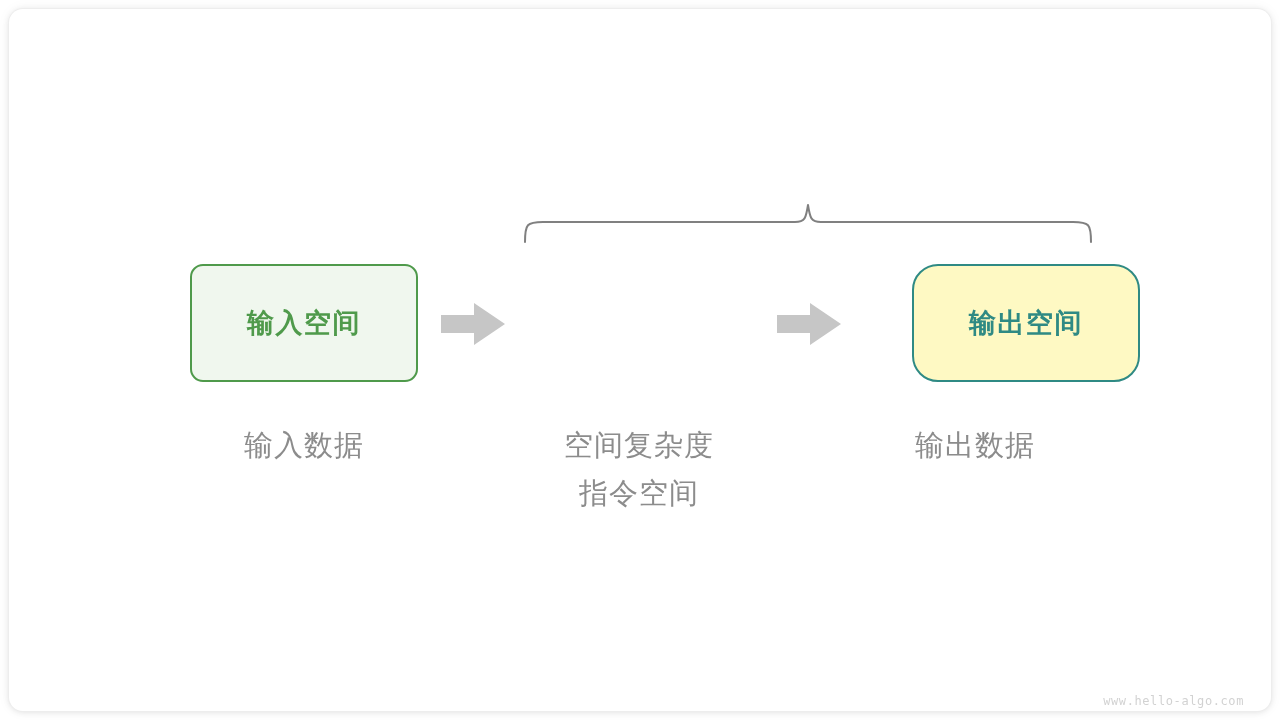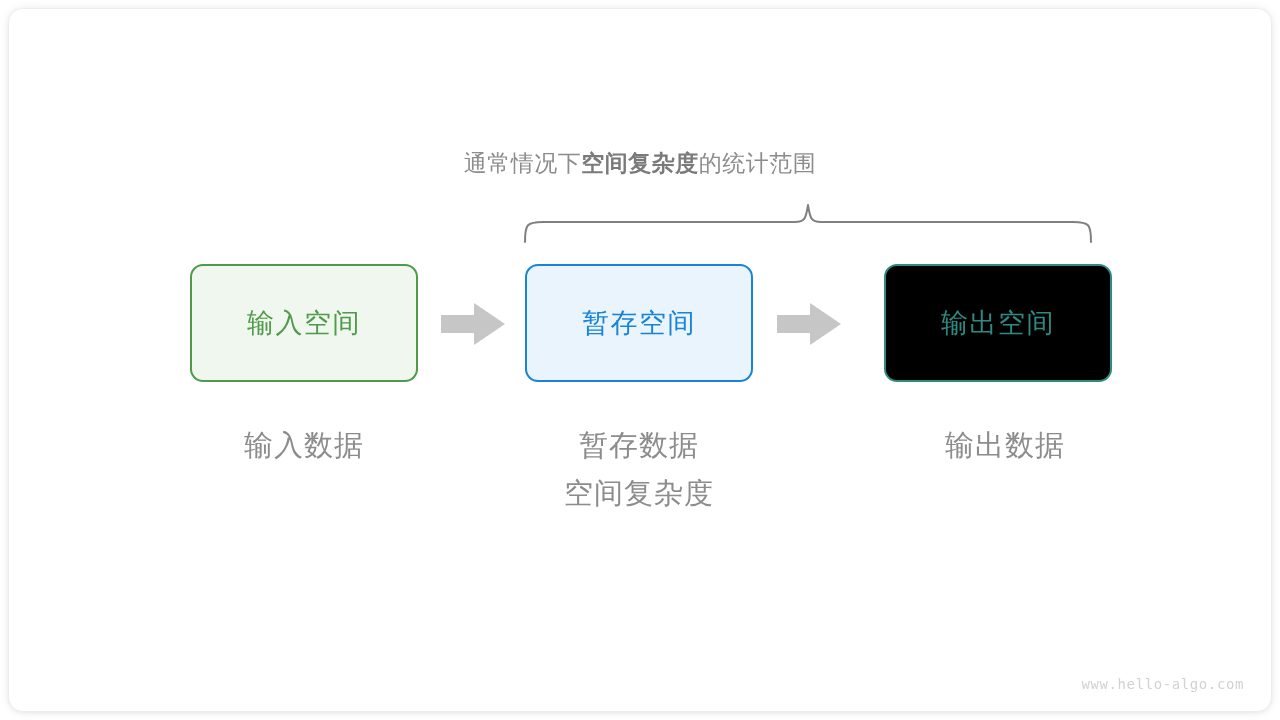--- a/index.html
+++ b/index.html
@@ -61,26 +61,26 @@
     top: 264px;
     width: 228px;
     height: 118px;
     border-radius: 13px;
     border-style: solid;
     border-width: 2px;
     display: flex;
     align-items: center;
     justify-content: center;
     font-size: 27px;
-    font-weight: normal;
+    font-weight: bold;
     letter-spacing: 1.5px;
   }
   .box-input  { left: 190px; background: #f0f7ee; border-color: #4f9a4b; color: #4f9a4b; }
   .box-temp   { left: 525px; background: #e9f4fd; border-color: #1884d8; color: #1884d8; }
-  .box-output { left: 884px; background: #000000; border-color: #2f8a84; color: #2f8a84; }
+  .box-output { left: 912px; background: #fef9c3; border-color: #2f8a84; color: #2f8a84; border-radius: 26px; }
 
   
   .arrow {
     position: absolute;
     top: 303px;
     width: 64px;
     height: 42px;
   }
   .arrow-1 { left: 441px; }
   .arrow-2 { left: 777px; }
@@ -91,70 +91,64 @@
     top: 421px;
     width: 228px;
     text-align: center;
     color: #8c8c8c;
     font-size: 29px;
     line-height: 48px;
     letter-spacing: 1px;
   }
   .cap-input  { left: 190px; }
   .cap-temp   { left: 525px; }
-  .cap-output { left: 891px; }
+  .cap-output { left: 861px; }
   .captions div { white-space: nowrap; }
 
   
   .watermark {
     position: absolute;
     right: 36px;
-    bottom: 28px;
+    bottom: 12px;
     font-family: "DejaVu Sans Mono", "Liberation Mono", monospace;
-    font-size: 14px;
+    font-size: 12px;
     color: #d2d2d2;
     letter-spacing: 0.6px;
   }
 </style>
 </head>
 <body>
 
 <div id="canvas">
   <div class="card"></div>
 
-  <div class="heading">
-    <span>通常情况下</span><span class="em">空间复杂度</span><span>的统计范围</span>
-  </div>
 
   <svg class="brace" viewBox="0 0 600 56" xmlns="http://www.w3.org/2000/svg">
     <path d="M 15 46 C 15 28, 17 26, 33 26 L 285 26 C 295 26, 296 22, 298 9 C 300 22, 301 26, 311 26 L 563 26 C 579 26, 581 28, 581 46" fill="none" stroke="#808080" stroke-width="2" stroke-linecap="round" stroke-linejoin="round"></path>
   </svg>
 
   <div class="box box-input">
     <span>输入空间</span>
-  </div>
-  <div class="box box-temp">
-    <span>暂存空间</span>
   </div>
   <div class="box box-output">
     <span>输出空间</span>
   </div>
 
   <svg class="arrow arrow-1" viewBox="0 0 64 42" xmlns="http://www.w3.org/2000/svg">
     <polygon points="0,12 33,12 33,0 64,21 33,42 33,30 0,30" fill="#c6c6c6"></polygon>
   </svg>
   <svg class="arrow arrow-2" viewBox="0 0 64 42" xmlns="http://www.w3.org/2000/svg">
     <polygon points="0,12 33,12 33,0 64,21 33,42 33,30 0,30" fill="#c6c6c6"></polygon>
   </svg>
 
   <div class="captions cap-input">
     <div>输入数据</div>
   </div>
   <div class="captions cap-temp">
-    <div>暂存数据</div>
     <div>空间复杂度</div>
+    <div>指令空间</div>
   </div>
   <div class="captions cap-output">
     <div>输出数据</div>
   </div>
 
   <div class="watermark">www.hello-algo.com</div>
 </div>
 
 </body></html>

